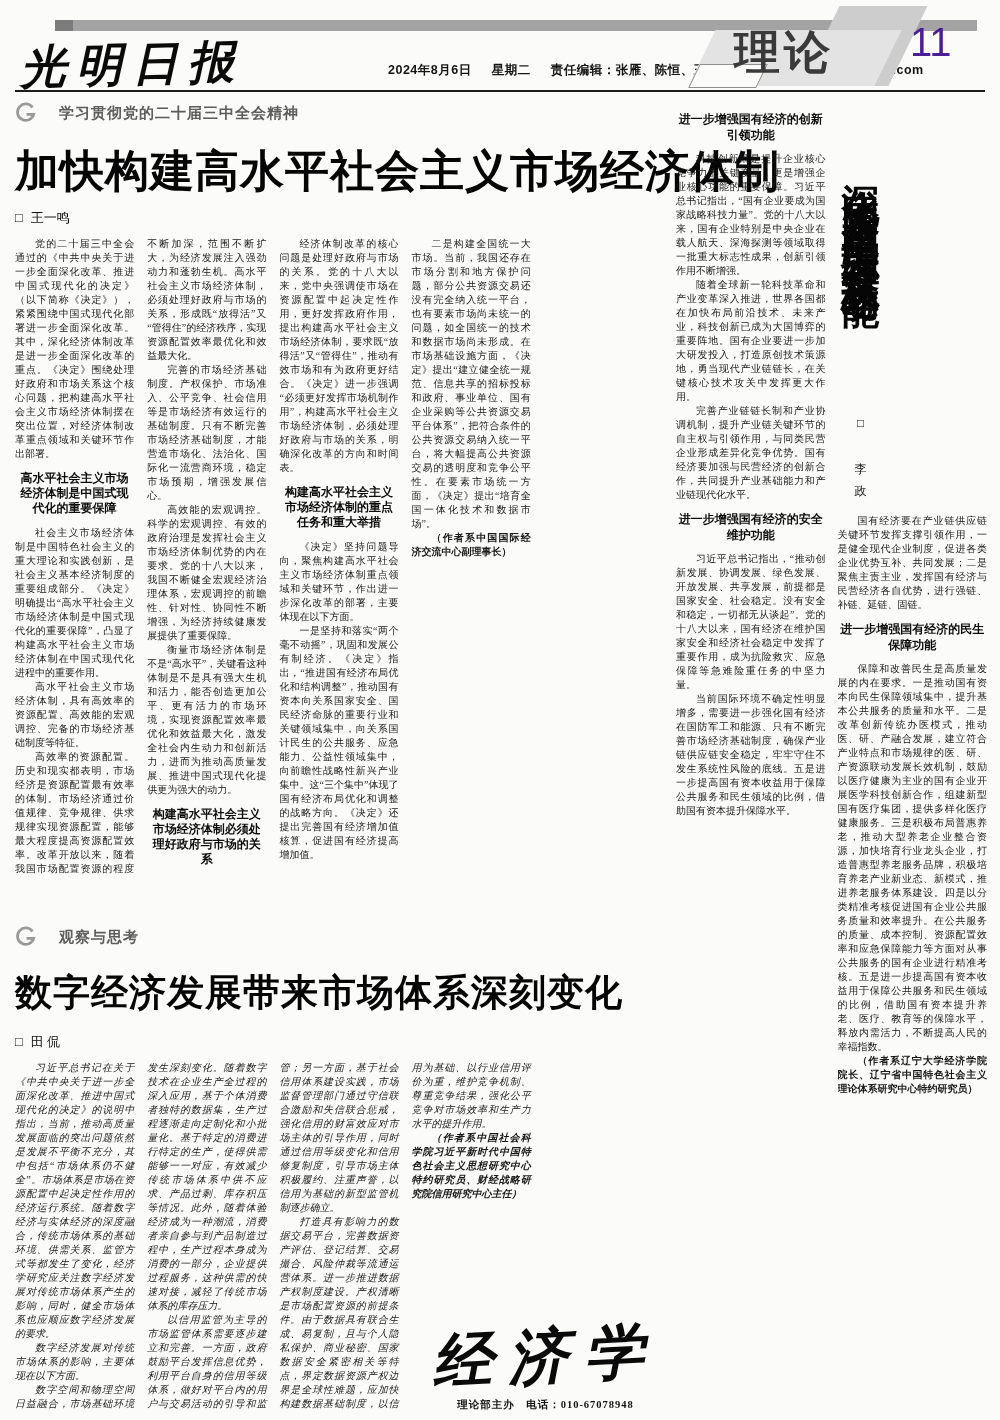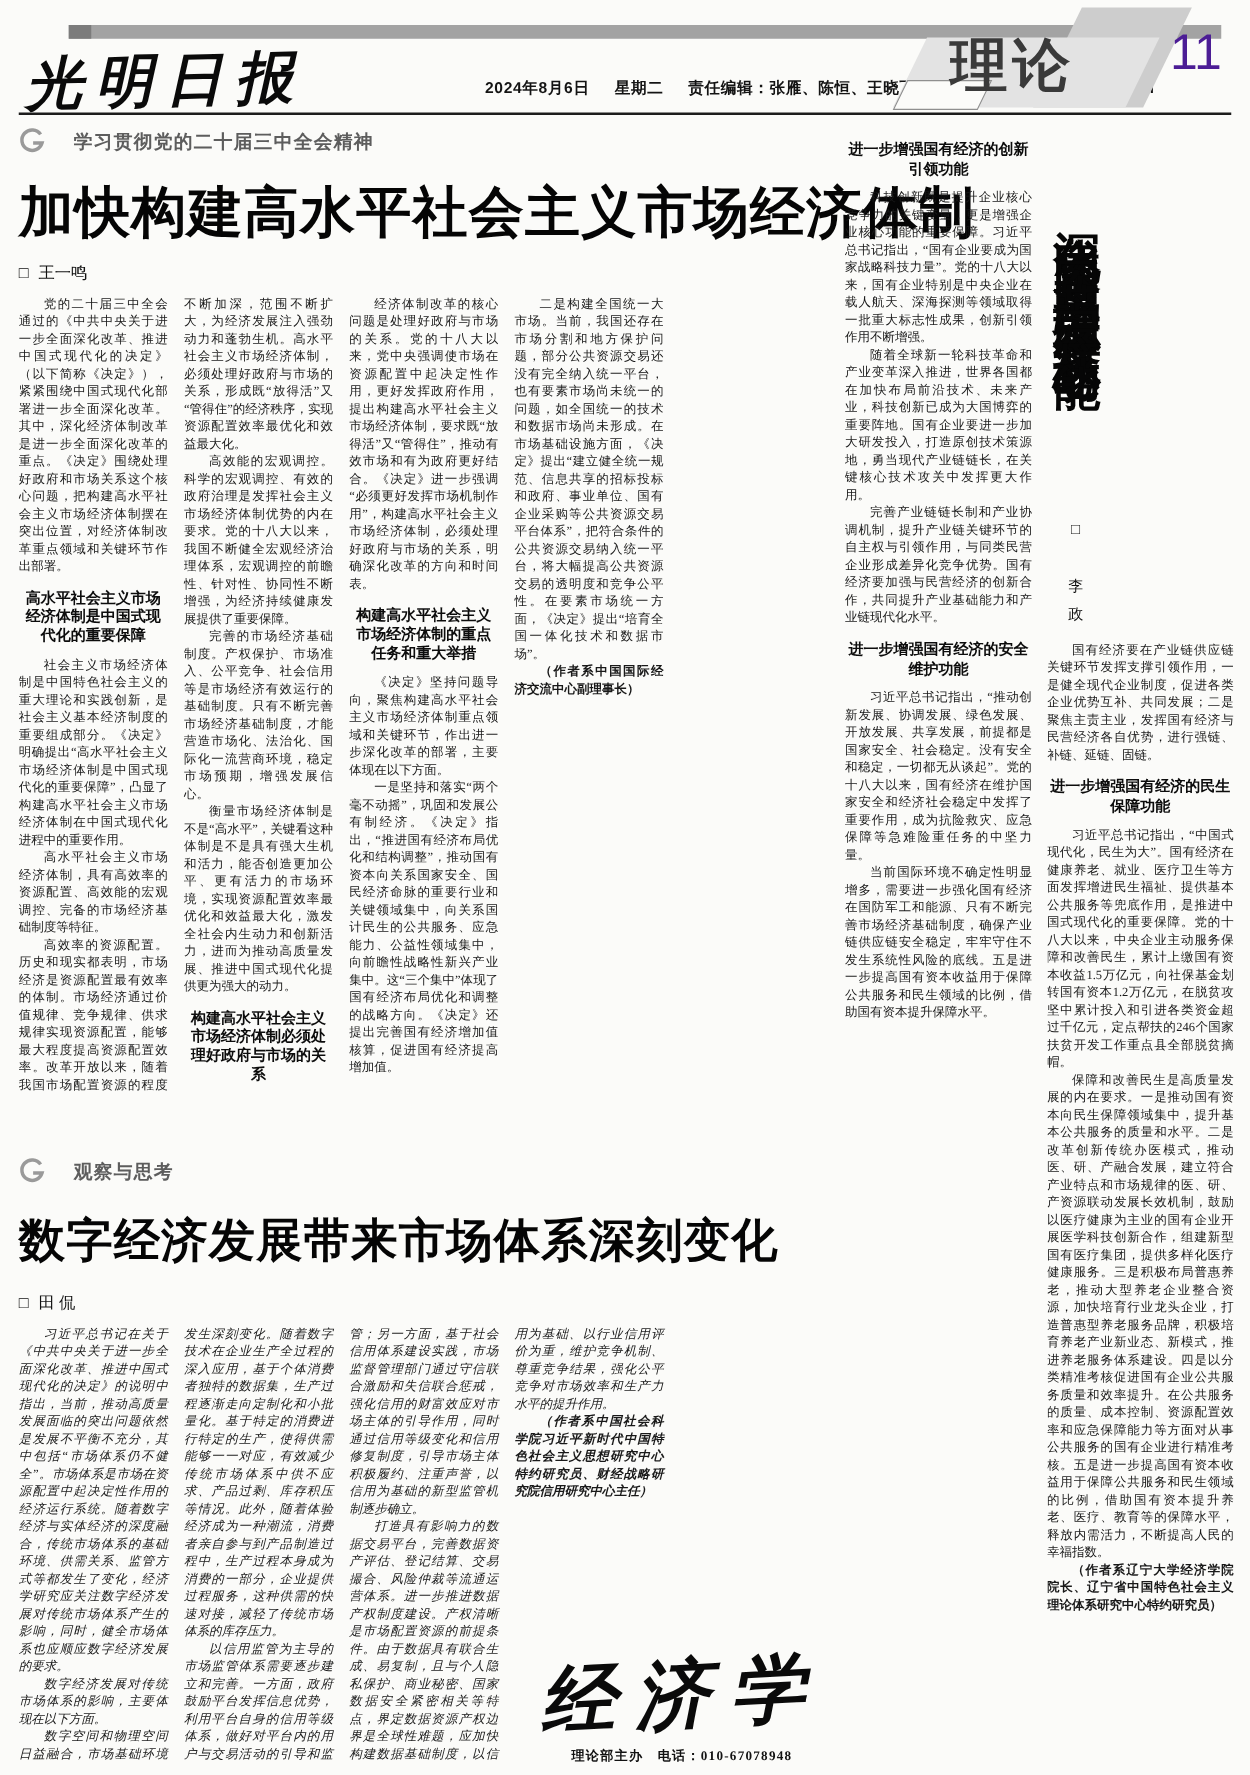--- a/index.html
+++ b/index.html
@@ -7,21 +7,21 @@
   .page{position:relative;width:1000px;height:1420px;background:#fbfbf9;margin:0 auto;overflow:hidden;color:#1a1a1a;}
 
   
   .topbar{position:absolute;left:55px;top:20px;width:922px;height:11px;background:#a3a3a3;}
   .topbar::before{content:"";position:absolute;left:0;top:0;width:18px;height:11px;background:#7c7c7c;}
   .paper-logo{position:absolute;left:20px;top:34px;font-family:"DejaVu Serif",serif;font-style:italic;font-weight:bold;
     font-size:46px;letter-spacing:10px;color:#0a0a0a;transform:rotate(-1.5deg);}
   .dateline{position:absolute;left:388px;top:62px;font-size:12.5px;font-weight:bold;color:#141414;
     font-family:"Liberation Sans",sans-serif;letter-spacing:.5px;}
   .dateline span{margin-right:16px;}
-  .theory-wrap{position:absolute;left:718px;top:6px;width:268px;height:84px;}
+  .theory-wrap{position:absolute;left:692px;top:6px;width:268px;height:84px;}
   .band-a{position:absolute;left:128px;top:0;width:88px;height:80px;background:#cdcdcd;transform:skewX(-26deg);}
   .band-b{position:absolute;left:10px;top:24px;width:186px;height:56px;background:#e3e3e3;transform:skewX(-26deg);}
   .band-outline{position:absolute;left:2px;top:58px;width:66px;height:22px;border:1.5px solid #8f8f8f;background:#fbfbf9;transform:skewX(-26deg);}
   .theory-label{position:absolute;left:42px;top:16px;font-family:"Liberation Sans",sans-serif;font-weight:900;
     font-size:46px;color:#3a3a3a;letter-spacing:4px;}
   .page-number{position:absolute;left:218px;top:14px;font-family:"Liberation Sans",sans-serif;font-size:40px;color:#4c1d95;}
   .masthead-rule{position:absolute;left:15px;top:90px;width:970px;border-top:2px solid #1c1c1c;}
 
   
   .kicker{display:flex;align-items:center;gap:22px;}
@@ -98,22 +98,22 @@
     <div class="headline-1">加快构建高水平社会主义市场经济体制</div>
     <div class="byline">
       <span class="marker">□</span><span>王一鸣</span>
     </div>
     <div class="article-body body-1">
         <p class="p">党的二十届三中全会通过的《中共中央关于进一步全面深化改革、推进中国式现代化的决定》（以下简称《决定》），紧紧围绕中国式现代化部署进一步全面深化改革。其中，深化经济体制改革是进一步全面深化改革的重点。《决定》围绕处理好政府和市场关系这个核心问题，把构建高水平社会主义市场经济体制摆在突出位置，对经济体制改革重点领域和关键环节作出部署。</p>
         <p class="subhead">高水平社会主义市场经济体制是中国式现代化的重要保障</p>
         <p class="p">社会主义市场经济体制是中国特色社会主义的重大理论和实践创新，是社会主义基本经济制度的重要组成部分。《决定》明确提出“高水平社会主义市场经济体制是中国式现代化的重要保障”，凸显了构建高水平社会主义市场经济体制在中国式现代化进程中的重要作用。</p>
         <p class="p">高水平社会主义市场经济体制，具有高效率的资源配置、高效能的宏观调控、完备的市场经济基础制度等特征。</p>
         <p class="p">高效率的资源配置。历史和现实都表明，市场经济是资源配置最有效率的体制。市场经济通过价值规律、竞争规律、供求规律实现资源配置，能够最大程度提高资源配置效率。改革开放以来，随着我国市场配置资源的程度不断加深，范围不断扩大，为经济发展注入强劲动力和蓬勃生机。高水平社会主义市场经济体制，必须处理好政府与市场的关系，形成既“放得活”又“管得住”的经济秩序，实现资源配置效率最优化和效益最大化。</p>
+        <p class="p">完善的市场经济基础制度。产权保护、市场准入、公平竞争、社会信用等是市场经济有效运行的基础制度。只有不断完善市场经济基础制度，才能营造市场化、法治化、国际化一流营商环境，稳定市场预期，增强发展信心。</p>
         <p class="p">高效能的宏观调控。科学的宏观调控、有效的政府治理是发挥社会主义市场经济体制优势的内在要求。党的十八大以来，我国不断健全宏观经济治理体系，宏观调控的前瞻性、针对性、协同性不断增强，为经济持续健康发展提供了重要保障。</p>
-        <p class="p">完善的市场经济基础制度。产权保护、市场准入、公平竞争、社会信用等是市场经济有效运行的基础制度。只有不断完善市场经济基础制度，才能营造市场化、法治化、国际化一流营商环境，稳定市场预期，增强发展信心。</p>
         <p class="p">衡量市场经济体制是不是“高水平”，关键看这种体制是不是具有强大生机和活力，能否创造更加公平、更有活力的市场环境，实现资源配置效率最优化和效益最大化，激发全社会内生动力和创新活力，进而为推动高质量发展、推进中国式现代化提供更为强大的动力。</p>
         <p class="subhead">构建高水平社会主义市场经济体制必须处理好政府与市场的关系</p>
         <p class="p">经济体制改革的核心问题是处理好政府与市场的关系。党的十八大以来，党中央强调使市场在资源配置中起决定性作用，更好发挥政府作用，提出构建高水平社会主义市场经济体制，要求既“放得活”又“管得住”，推动有效市场和有为政府更好结合。《决定》进一步强调“必须更好发挥市场机制作用”，构建高水平社会主义市场经济体制，必须处理好政府与市场的关系，明确深化改革的方向和时间表。</p>
         <p class="subhead">构建高水平社会主义市场经济体制的重点任务和重大举措</p>
         <p class="p">《决定》坚持问题导向，聚焦构建高水平社会主义市场经济体制重点领域和关键环节，作出进一步深化改革的部署，主要体现在以下方面。</p>
         <p class="p">一是坚持和落实“两个毫不动摇”，巩固和发展公有制经济。《决定》指出，“推进国有经济布局优化和结构调整”，推动国有资本向关系国家安全、国民经济命脉的重要行业和关键领域集中，向关系国计民生的公共服务、应急能力、公益性领域集中，向前瞻性战略性新兴产业集中。这“三个集中”体现了国有经济布局优化和调整的战略方向。《决定》还提出完善国有经济增加值核算，促进国有经济提高增加值。</p>
         <p class="p">二是构建全国统一大市场。当前，我国还存在市场分割和地方保护问题，部分公共资源交易还没有完全纳入统一平台，也有要素市场尚未统一的问题，如全国统一的技术和数据市场尚未形成。在市场基础设施方面，《决定》提出“建立健全统一规范、信息共享的招标投标和政府、事业单位、国有企业采购等公共资源交易平台体系”，把符合条件的公共资源交易纳入统一平台，将大幅提高公共资源交易的透明度和竞争公平性。在要素市场统一方面，《决定》提出“培育全国一体化技术和数据市场”。</p>
         <p class="credit">（作者系中国国际经济交流中心副理事长）</p>
       </div>
   </div>
@@ -130,21 +130,20 @@
       </div>
     <div class="rcol">
       <div class="vhead">
         <span class="vh-line l1">深化国资国企改革</span>
         <span class="vh-line l2">增强国有经济核心功能</span>
         <span class="v-byline">□ 李 政</span>
       </div>
       <div>
           <p class="p">国有经济要在产业链供应链关键环节发挥支撑引领作用，一是健全现代企业制度，促进各类企业优势互补、共同发展；二是聚焦主责主业，发挥国有经济与民营经济各自优势，进行强链、补链、延链、固链。</p>
           <p class="subhead">进一步增强国有经济的民生保障功能</p>
-          <p class="p">习近平总书记指出，“中国式现代化，民生为大”。国有经济在健康养老、就业、医疗卫生等方面发挥增进民生福祉、提供基本公共服务等兜底作用，是推进中国式现代化的重要保障。党的十八大以来，中央企业主动服务保障和改善民生，累计上缴国有资本收益1.5万亿元，向社保基金划转国有资本1.2万亿元，在脱贫攻坚中累计投入和引进各类资金超过千亿元，定点帮扶的246个国家扶贫开发工作重点县全部脱贫摘帽。</p>
           <p class="p">保障和改善民生是高质量发展的内在要求。一是推动国有资本向民生保障领域集中，提升基本公共服务的质量和水平。二是改革创新传统办医模式，推动医、研、产融合发展，建立符合产业特点和市场规律的医、研、产资源联动发展长效机制，鼓励以医疗健康为主业的国有企业开展医学科技创新合作，组建新型国有医疗集团，提供多样化医疗健康服务。三是积极布局普惠养老，推动大型养老企业整合资源，加快培育行业龙头企业，打造普惠型养老服务品牌，积极培育养老产业新业态、新模式，推进养老服务体系建设。四是以分类精准考核促进国有企业公共服务质量和效率提升。在公共服务的质量、成本控制、资源配置效率和应急保障能力等方面对从事公共服务的国有企业进行精准考核。五是进一步提高国有资本收益用于保障公共服务和民生领域的比例，借助国有资本提升养老、医疗、教育等的保障水平，释放内需活力，不断提高人民的幸福指数。</p>
           <p class="credit">（作者系辽宁大学经济学院院长、辽宁省中国特色社会主义理论体系研究中心特约研究员）</p>
         </div>
     </div>
   </div>
 
   <div class="bottom-article">
     <div class="kicker">
       <svg class="gmark" width="22" height="22" viewBox="0 0 22 22">
         <path d="M 17.5 5.5 A 8.2 8.2 0 1 0 18.6 12.4 L 11.5 12.4" fill="none" stroke="#9a9a9a" stroke-width="2.8"></path>

